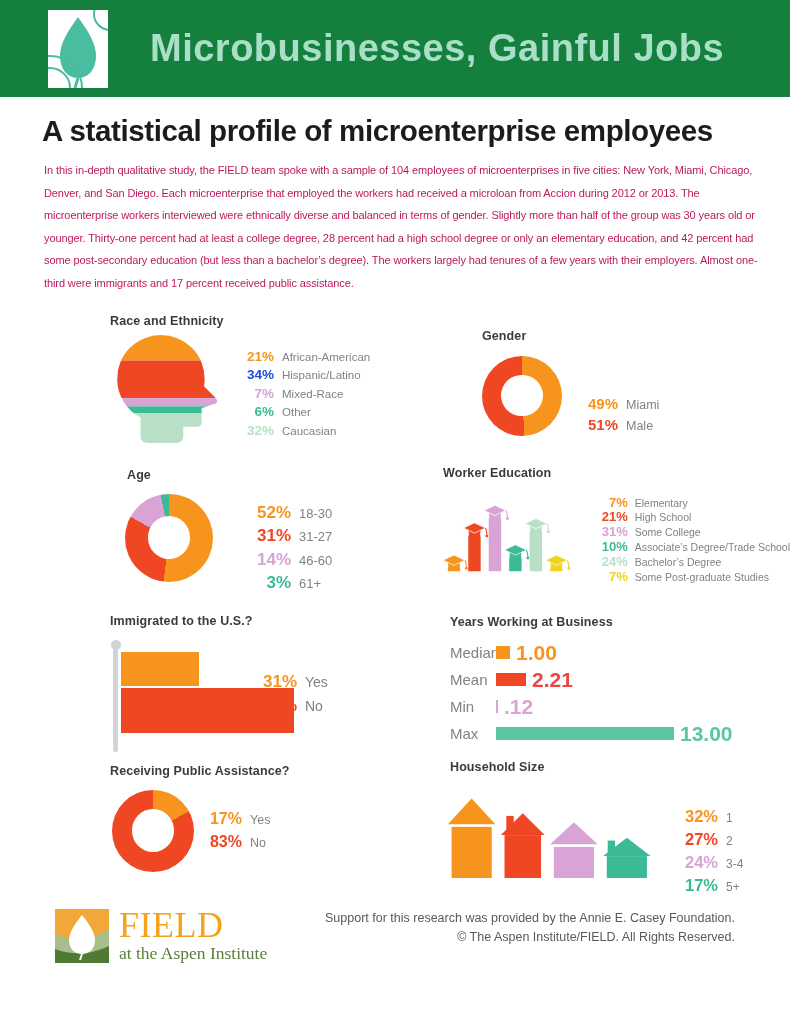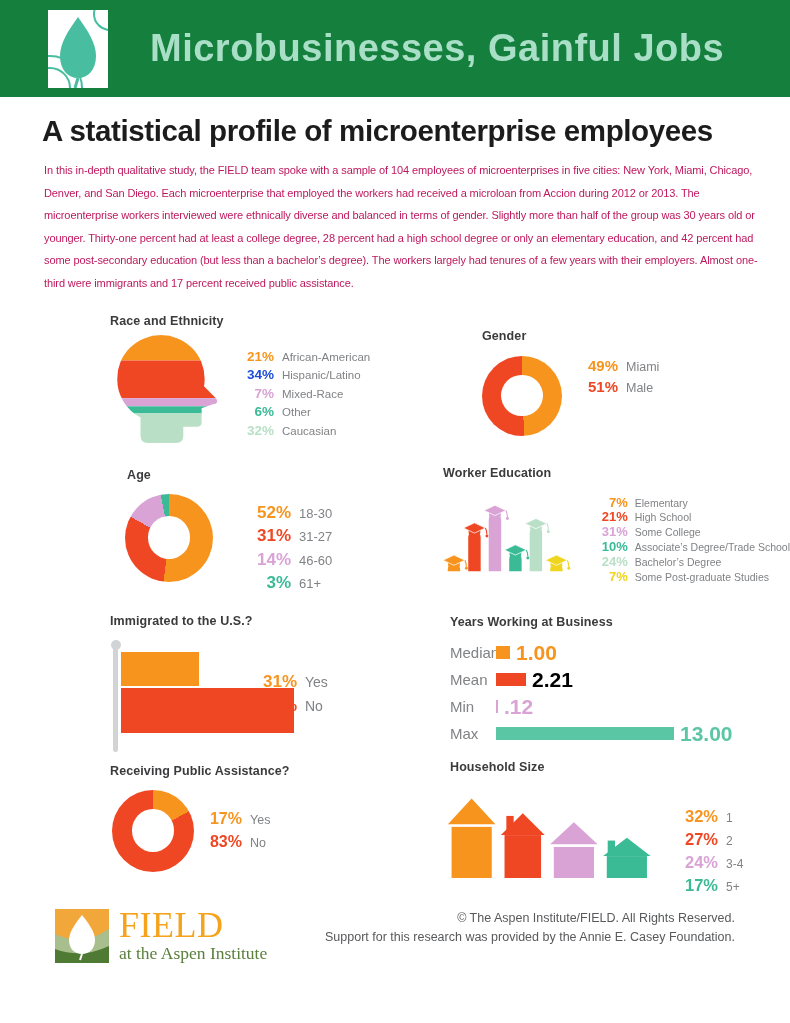--- a/index.html
+++ b/index.html
@@ -128,21 +128,21 @@
           <div class="row">
               <span class="num" style="color: rgb(185, 224, 198);">32%</span>
               <span class="lbl">Caucasian</span>
             </div>
         </div>
       </div>
     </div>
 
     <div class="cell r1" style="padding-left:39px">
       <div class="ctitle" style="margin-top:15px">Gender</div>
-      <div class="chart-row" style="margin-top:13px;align-items:flex-start">
+      <div class="chart-row" style="margin-top:13px;align-items:flex-end">
         <div class="donut" style="width: 80px; height: 80px; background: conic-gradient(rgb(247, 148, 30) 0%, rgb(247, 148, 30) 49%, rgb(239, 71, 35) 49%, rgb(239, 71, 35) 100%);"></div>
         <div class="legend lg-gender" style="margin-left:16px">
           <div class="row">
               <span class="num" style="color: rgb(247, 148, 30);">49%</span>
               <span class="lbl">Miami</span>
             </div>
           <div class="row">
               <span class="num" style="color: rgb(239, 71, 35);">51%</span>
               <span class="lbl">Male</span>
             </div>
@@ -269,21 +269,21 @@
       <div class="ctitle" style="margin-top:4px">Years Working at Business</div>
       <div class="years">
         <div class="yrow">
           <span class="ylab">Median</span>
           <span class="ybar" style="background: rgb(247, 148, 30); width: 14px;"></span>
           <span class="yval" style="color: rgb(247, 148, 30);">1.00</span>
         </div>
         <div class="yrow">
           <span class="ylab">Mean</span>
           <span class="ybar" style="background: rgb(239, 71, 35); width: 30px;"></span>
-          <span class="yval" style="color: #000000;">2.21</span>
+          <span class="yval" style="color: #ef4444;">2.21</span>
         </div>
         <div class="yrow">
           <span class="ylab">Min</span>
           <span class="ybar" style="background: rgb(217, 163, 214); width: 2px;"></span>
           <span class="yval" style="color: rgb(217, 163, 214);">.12</span>
         </div>
         <div class="yrow">
           <span class="ylab">Max</span>
           <span class="ybar" style="background: rgb(90, 198, 164); width: 178px;"></span>
           <span class="yval" style="color: rgb(90, 198, 164);">13.00</span>
@@ -358,18 +358,18 @@
         <path d="M0 54 L0 40 Q27 50 54 37 L54 54 Z" fill="#4E7A34"></path>
         <path d="M27 6 C34 15 40 23 40 31 C40 40 34 45 27 45 C20 45 14 40 14 31 C14 23 20 15 27 6 Z" fill="#fff"></path>
         <path d="M27 45 L25 51" stroke="#fff" stroke-width="2" fill="none"></path>
       </svg>
       <div class="ftr-text">
         <div class="field-name">FIELD</div>
         <div class="field-tag">at the Aspen Institute</div>
       </div>
     </div>
     <div class="ftr-right">
+      <div>Support for this research was provided by the Annie E. Casey Foundation.</div>
       <div>© The Aspen Institute/FIELD. All Rights Reserved.</div>
-      <div>Support for this research was provided by the Annie E. Casey Foundation.</div>
     </div>
   </div>
 
 </div>
 
 </body></html>

